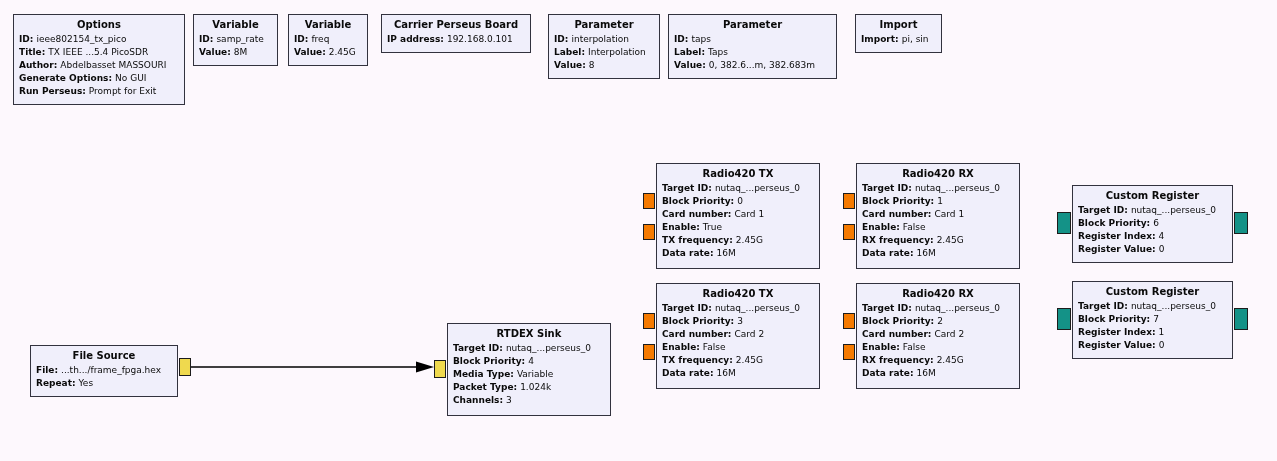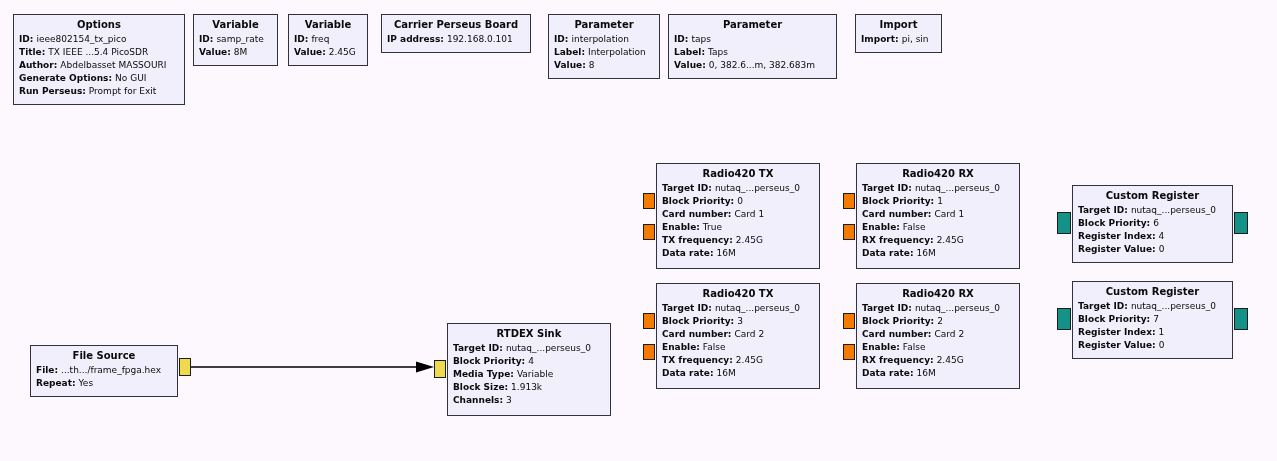--- a/index.html
+++ b/index.html
@@ -180,17 +180,17 @@
     <div class="param"><span class="pl">File:</span><span>...th.../frame_fpga.hex</span></div>
     <div class="param"><span class="pl">Repeat:</span><span>Yes</span></div>
   </div>
 
   <div class="block" style="left:447px; top:323px; width:164px; height:93px;">
     <div class="port yellow pleft" style="top:36px;"></div>
     <div class="title">RTDEX Sink</div>
     <div class="param"><span class="pl">Target ID:</span><span>nutaq_...perseus_0</span></div>
     <div class="param"><span class="pl">Block Priority:</span><span>4</span></div>
     <div class="param"><span class="pl">Media Type:</span><span>Variable</span></div>
-    <div class="param"><span class="pl">Block Size:</span><span>1.913k</span></div>
+    <div class="param"><span class="pl">Packet Type:</span><span>1.024k</span></div>
     <div class="param"><span class="pl">Channels:</span><span>3</span></div>
   </div>
 
 </div>
 
 </body></html>

